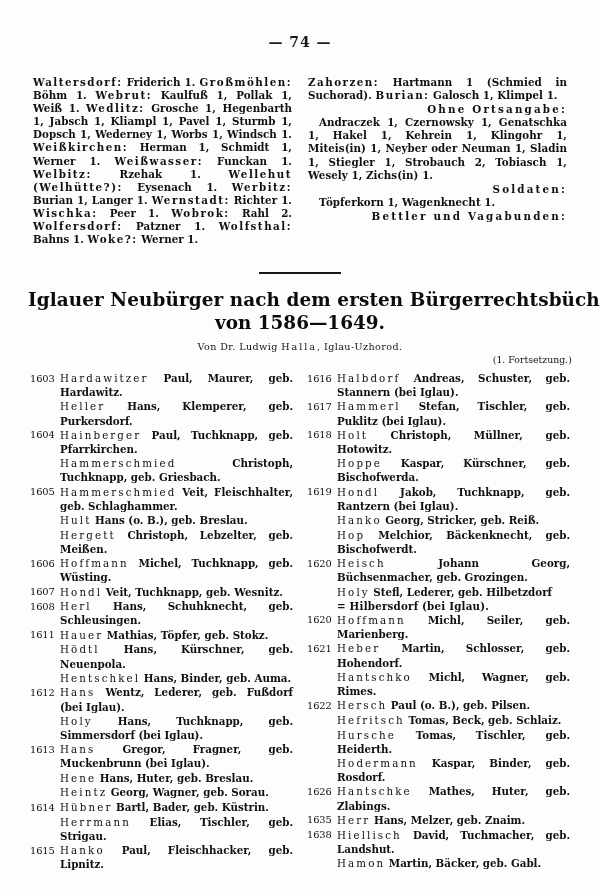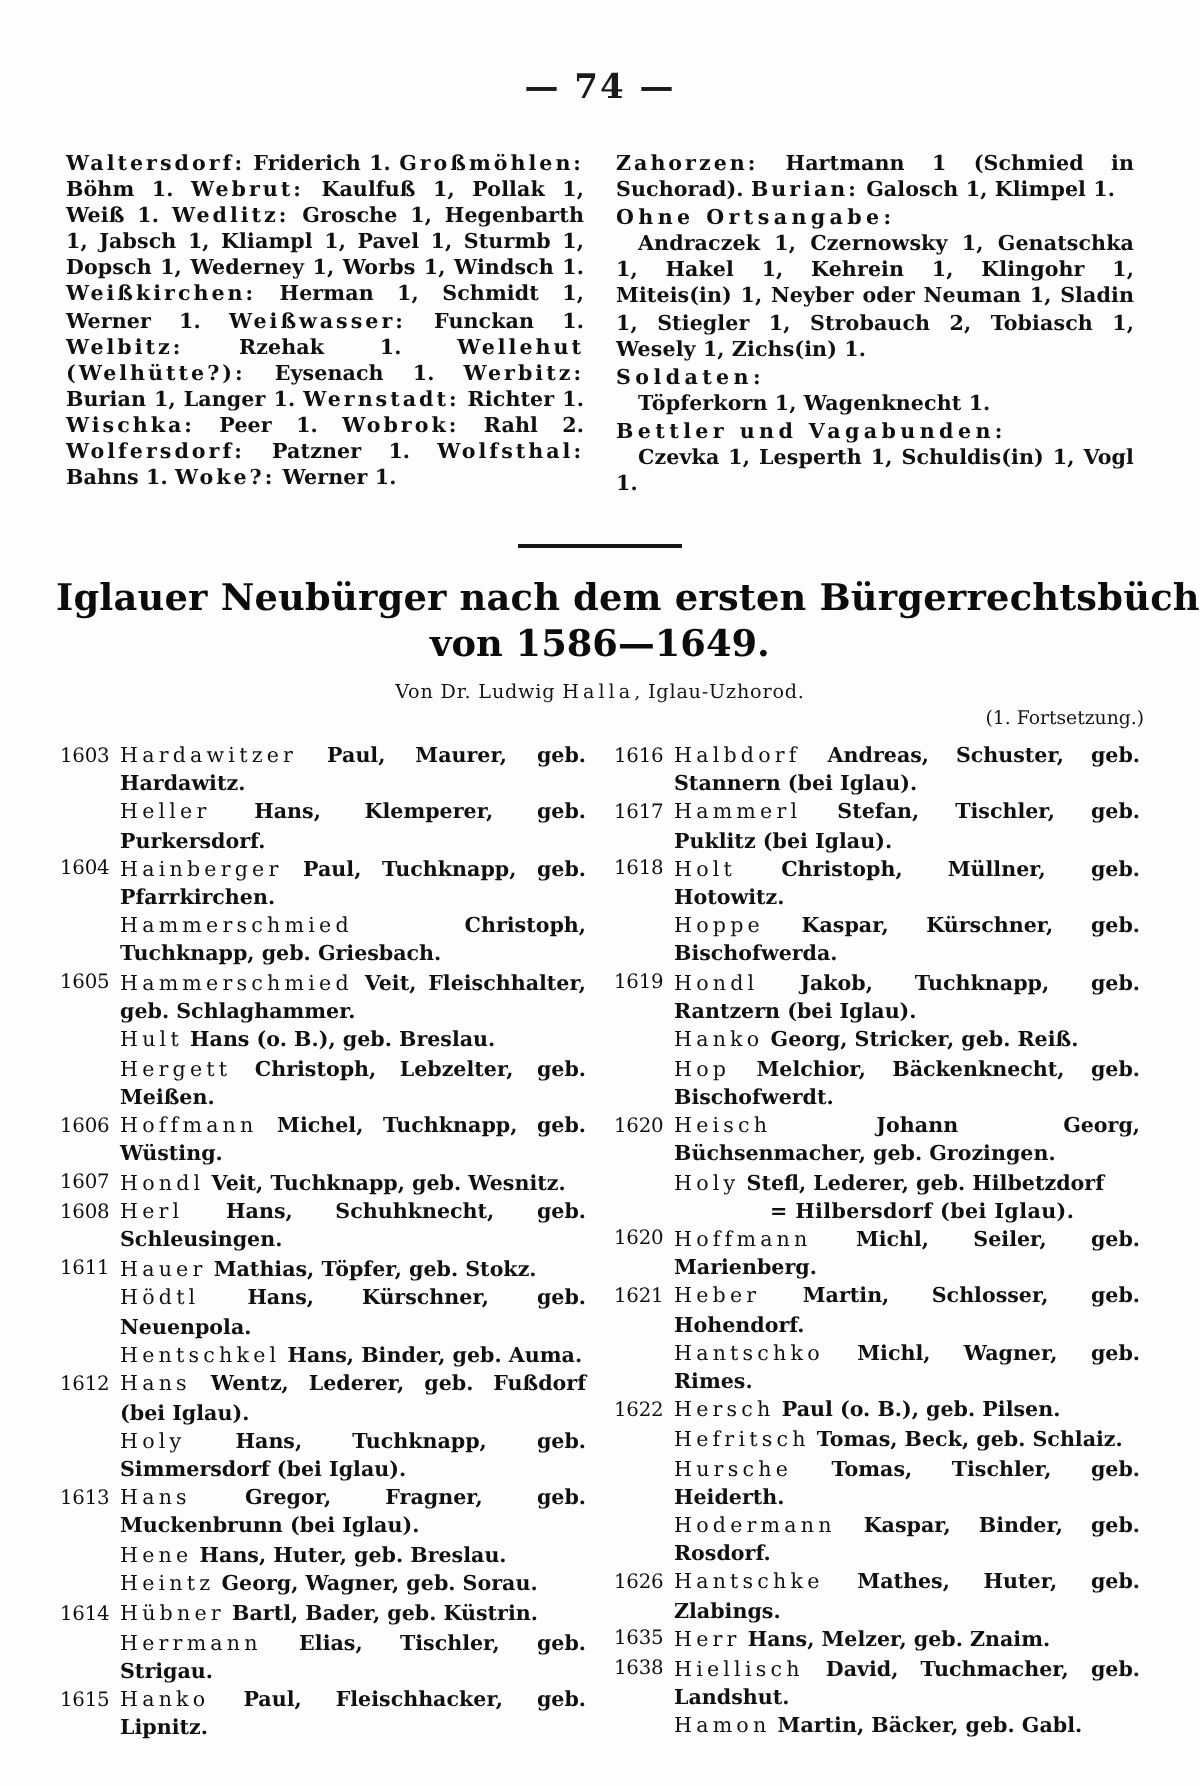--- a/index.html
+++ b/index.html
@@ -22,21 +22,21 @@
 
   
   .folio {
     position: absolute;
     top: 34px;
     left: 0;
     width: 600px;
     text-align: center;
     font-family: "DejaVu Serif", "Liberation Serif", serif;
     font-weight: bold;
-    font-size: 17px;
+    font-size: 14px;
     letter-spacing: 1px;
     color: #1a1a1a;
   }
 
   
   .fr {
     font-family: "DejaVu Serif", "Liberation Serif", serif;
     font-size: 10.3px;
     line-height: 13.1px;
     text-align: justify;
@@ -55,21 +55,21 @@
     top: 76px;
     left: 33px;
     width: 534px;
     display: flex;
     gap: 16px;
   }
   .top-cols .col { width: 259px; }
   .top-cols .col p { margin: 0; }
 
   .subhead {
-    text-align: left;
+    text-align: right;
     letter-spacing: 2.2px;
     font-weight: bold;
     margin: 1px 0 0 0 !important;
   }
   .indent { text-indent: 11px; }
 
   
   .rule {
     position: absolute;
     top: 272px;
@@ -150,21 +150,21 @@
   .entry .body {
     flex: 1 1 auto;
     text-align: justify;
   }
   .entry.noyear .year { visibility: hidden; }
 
   .sname {
     letter-spacing: 2.1px;
     font-weight: normal;
   }
-  .eqline { letter-spacing: 0.2px; margin-left: 48px; }
+  .eqline { letter-spacing: 0.2px; }
 </style>
 </head>
 <body>
 
 <div class="page">
 
   <div class="folio">— 74 —</div>
 
   <div class="top-cols">
 
@@ -173,21 +173,20 @@
     </div>
 
     <div class="col fr">
       <p id="top-right-run"><span class="pl">Zahorzen:</span><span> Hartmann 1 (Schmied in Suchorad).  </span><span class="pl">Burian:</span><span> Galosch 1, Klimpel 1.</span></p>
       <div id="top-right-groups">
           <p class="subhead">Ohne Ortsangabe:</p>
           <p class="indent">Andraczek 1, Czernowsky 1, Genatschka 1, Hakel 1, Kehrein 1, Klingohr 1, Miteis(in) 1, Neyber oder Neuman 1, Sladin 1, Stiegler 1, Strobauch 2, Tobiasch 1, Wesely 1, Zichs(in) 1.</p>
           <p class="subhead">Soldaten:</p>
           <p class="indent">Töpferkorn 1, Wagenknecht 1.</p>
           <p class="subhead">Bettler und Vagabunden:</p>
-          <p class="indent">Czevka 1, Lesperth 1, Schuldis(in) 1, Vogl 1.</p>
         </div>
     </div>
 
   </div>
 
   <div class="rule"></div>
 
   <div class="art-head">
     <div class="art-title">Iglauer Neubürger nach dem ersten Bürgerrechtsbüchel</div>
     <div class="art-title-2">von 1586—1649.</div>

